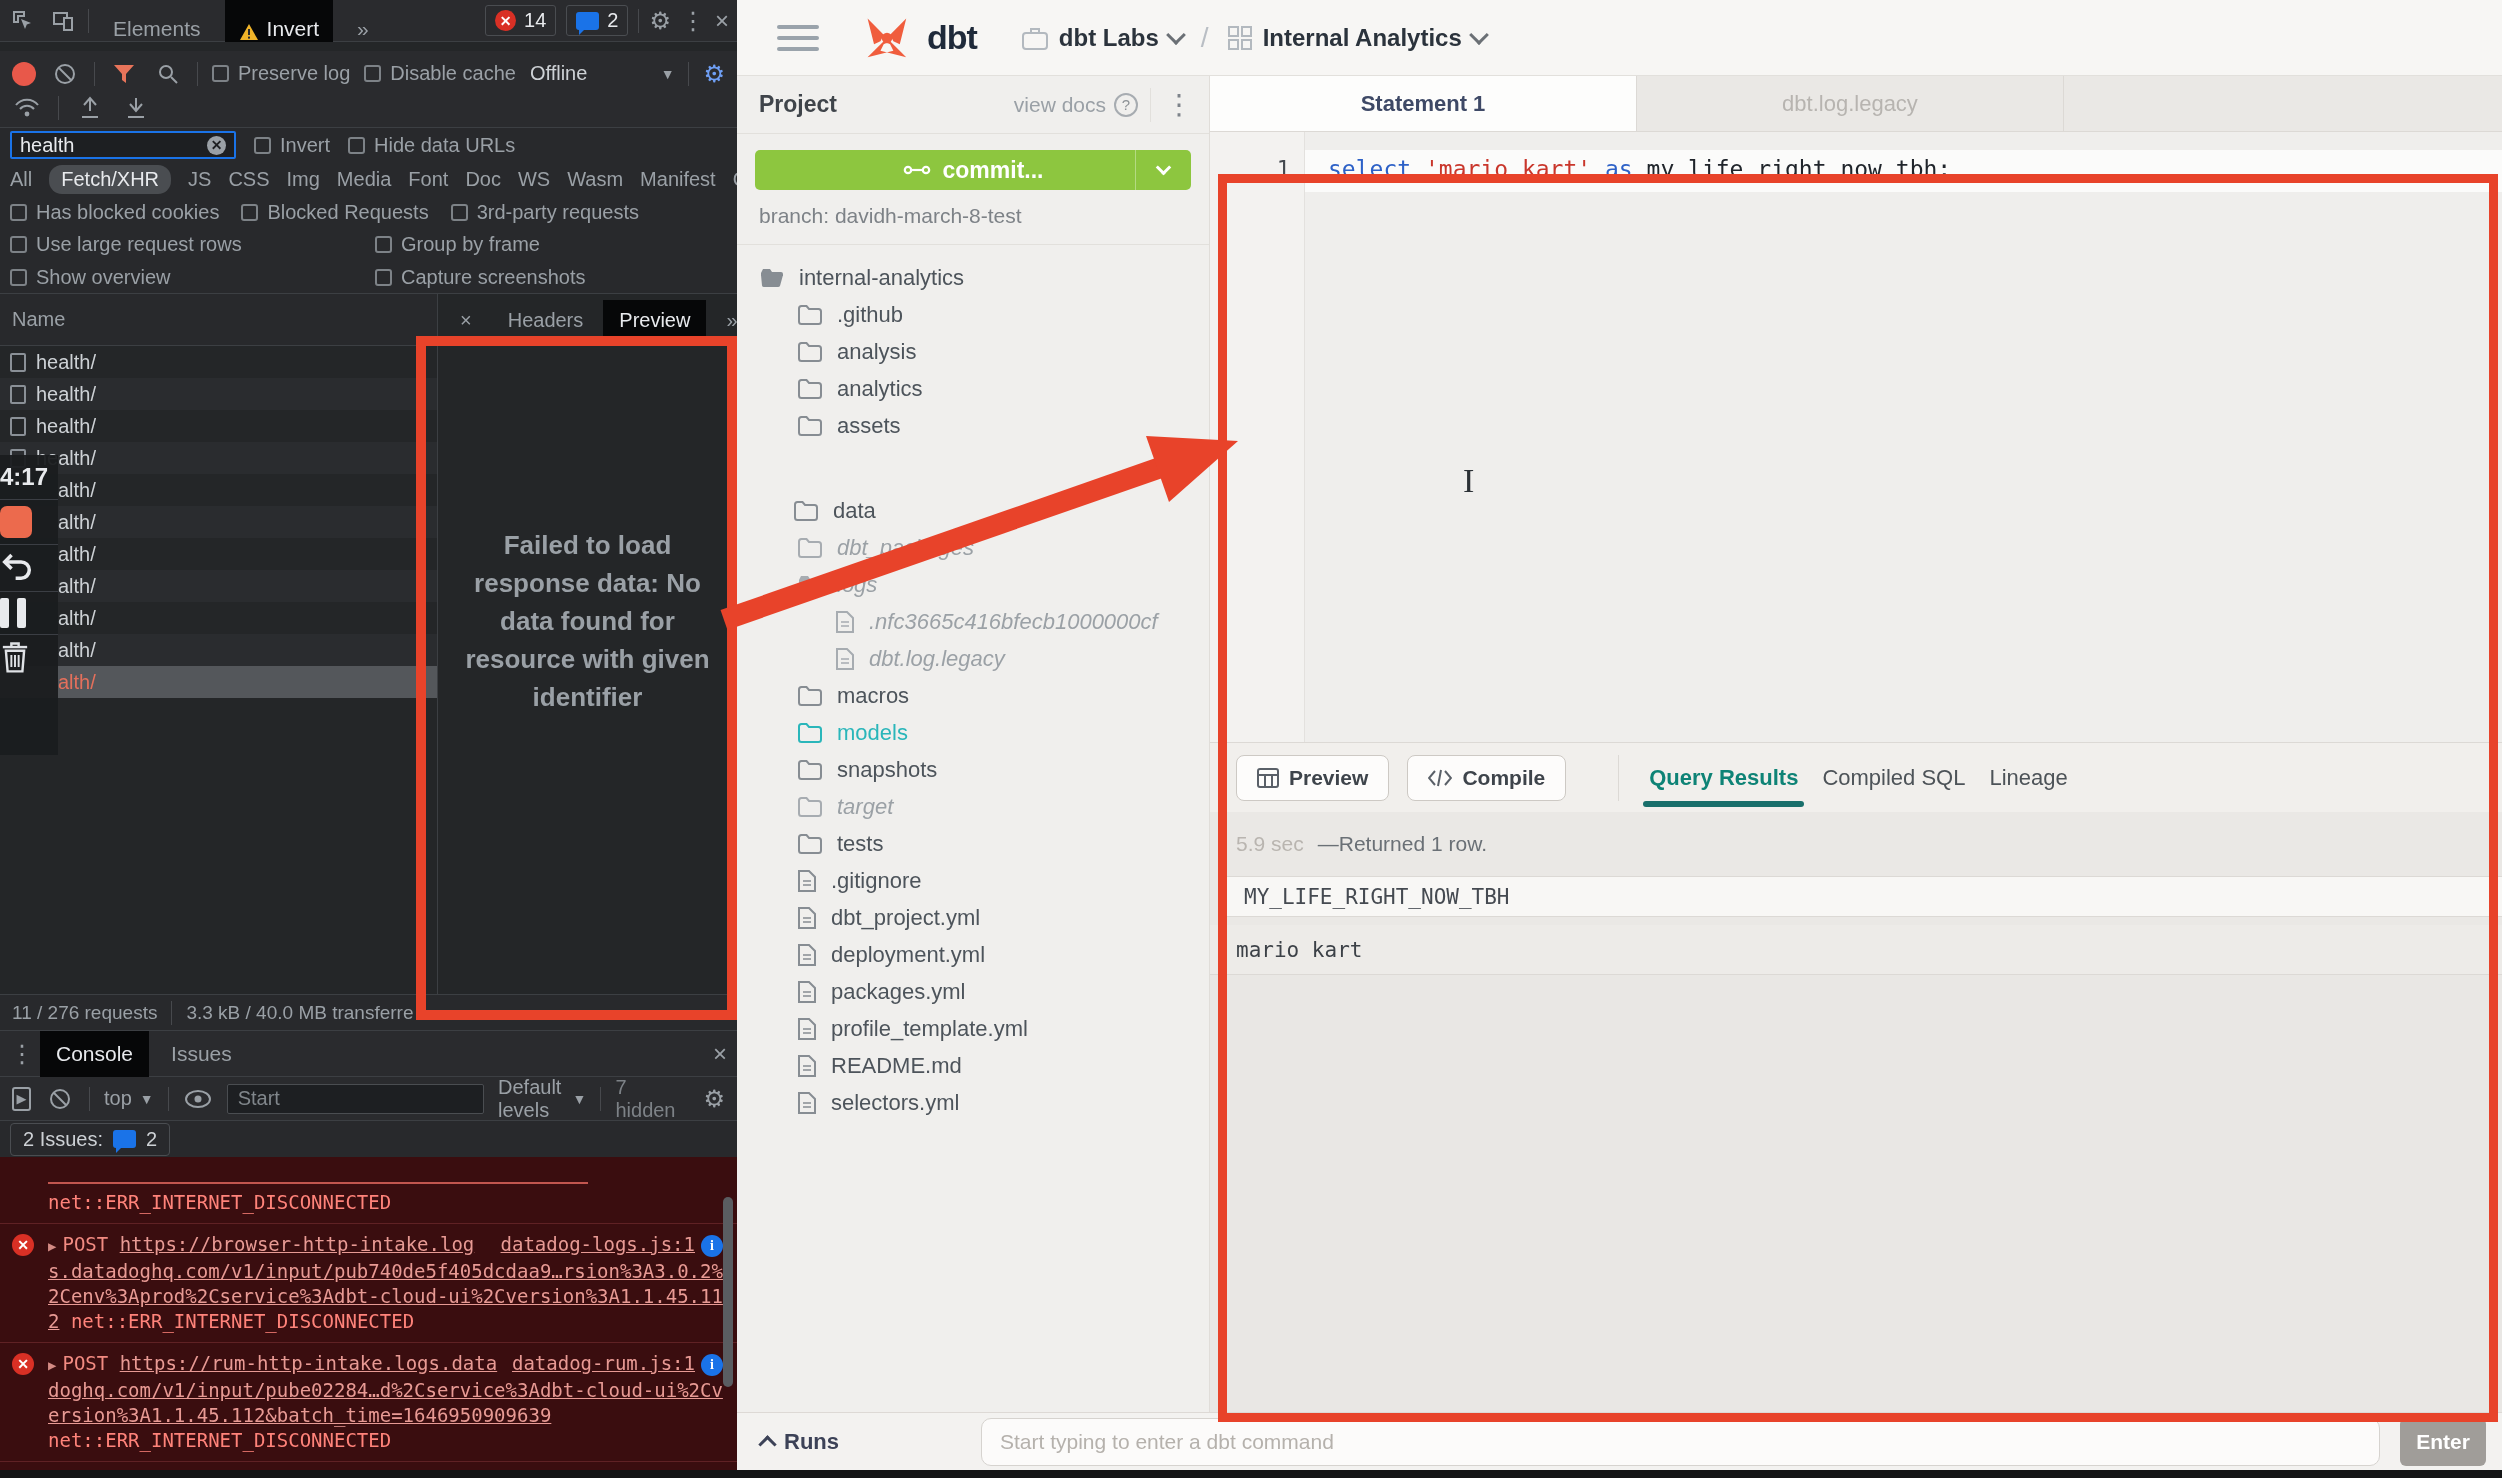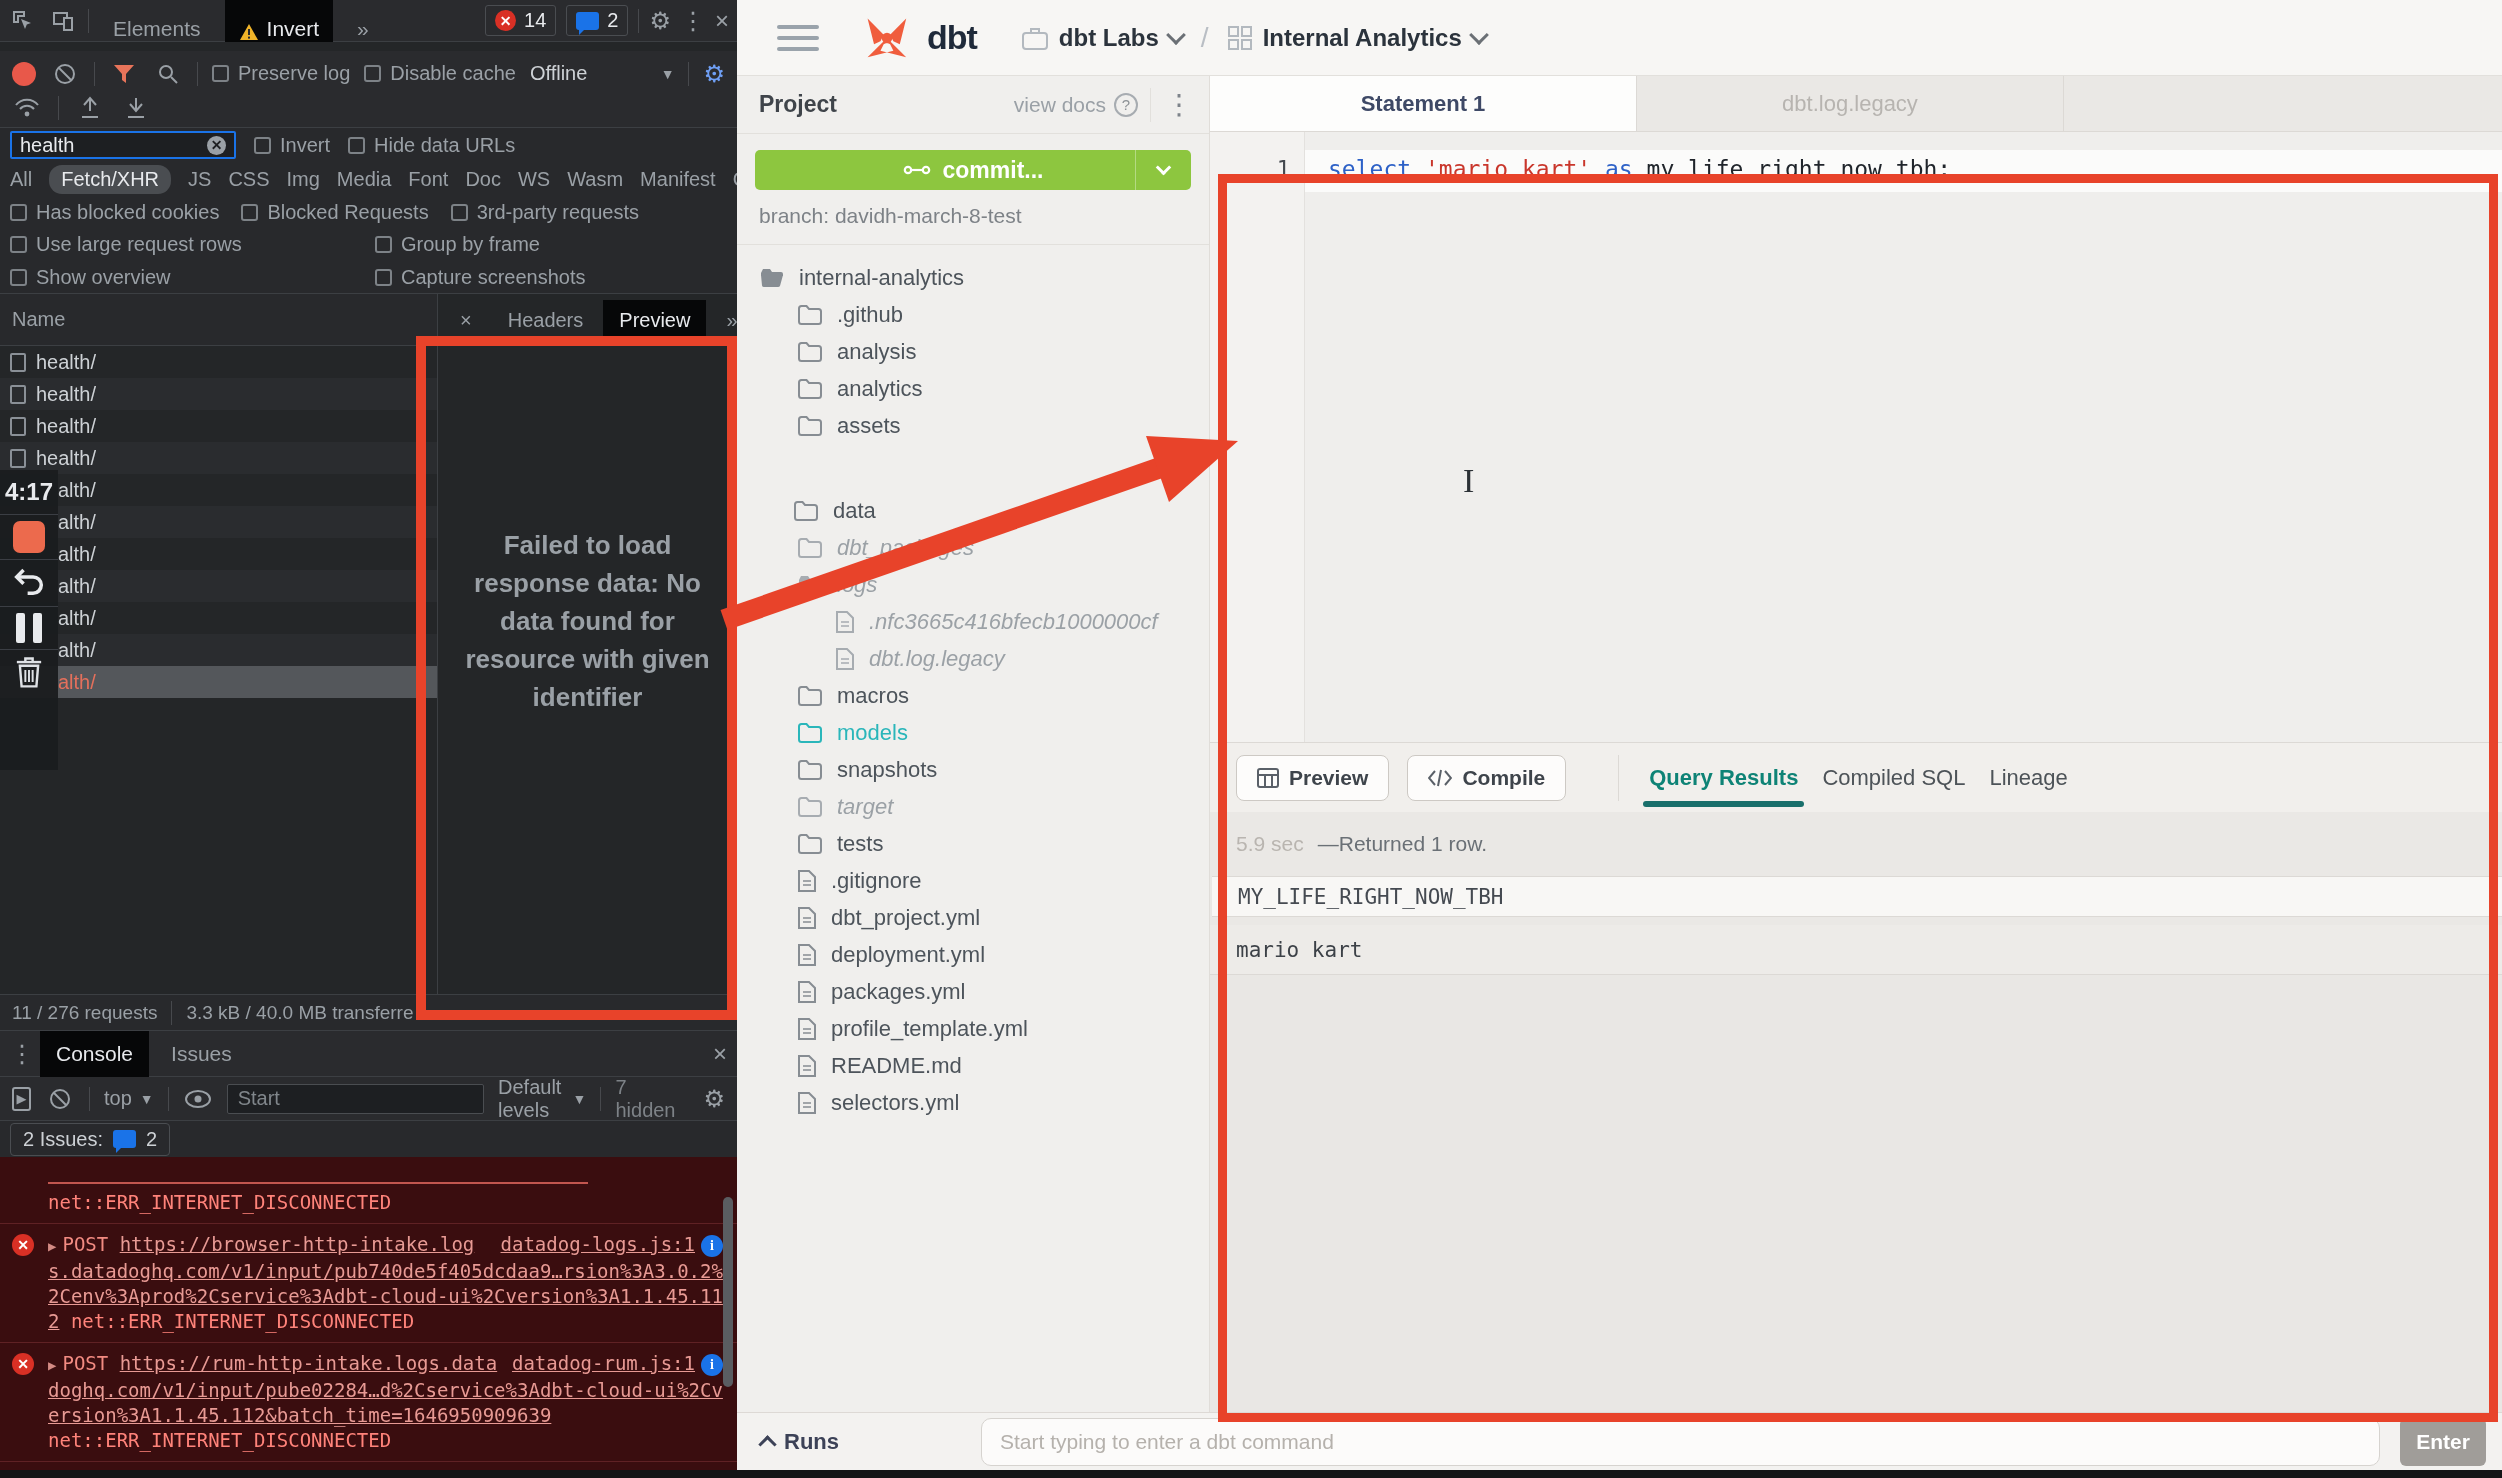--- a/index.html
+++ b/index.html
@@ -66,22 +66,22 @@
   .c-err .src{float:right;margin-left:12px;}
   .c-err .src a{color:#e89a94;text-decoration:underline;}
   .bluei{display:inline-flex;width:22px;height:22px;border-radius:50%;background:#1a73e8;color:#fff;align-items:center;justify-content:center;
          font-size:14px;font-weight:bold;vertical-align:middle;margin-left:6px;font-family:"Liberation Serif",serif;}
   .c-err .tri{color:#d48b84;font-size:14px;margin-right:6px;}
   .c-err a.url{color:#e89a94;text-decoration:underline;word-break:break-all;}
   .c-err .neterr{color:#ff837a;}
   .clipbar{display:inline-block;width:540px;height:18px;border-bottom:2px solid #c2564f;}
   #c-scroll{position:absolute;right:4px;top:40px;width:10px;height:190px;background:#5a5d61;border-radius:5px;}
   
-  #recorder{position:absolute;left:0;top:470px;width:58px;height:300px;background:rgba(26,28,31,0.95);z-index:40;
-            display:flex;flex-direction:column;align-items:center;color:#e8eaed;}
+  #recorder{position:absolute;left:0;top:455px;width:58px;height:300px;background:rgba(26,28,31,0.95);z-index:40;
+            display:flex;flex-direction:column;align-items:flex-start;color:#e8eaed;}
   #recorder .rsep{width:58px;height:1px;background:#3b3e44;margin:6px 0;}
   .rec-time{font-size:24px;font-weight:bold;padding:8px 0 2px;}
   .stopbtn{width:32px;height:32px;border-radius:7px;background:#ec6a4d;}
   .pausebars{display:flex;gap:8px;}
   .pausebars i{width:9px;height:30px;background:#e8eaed;border-radius:2px;}
 
   
   #dbtapp{position:absolute;left:737px;top:0;width:1765px;height:1478px;background:#c2410c;}
   .app-header{position:absolute;left:0;right:0;top:0;height:76px;background:#f7f6f4;border-bottom:1px solid #e2e0dc;
               display:flex;align-items:center;padding:0 0 0 40px;gap:18px;}
@@ -126,21 +126,21 @@
   .res-toolbar{position:absolute;left:0;right:0;top:666px;height:70px;background:#f1efec;border-top:1px solid #dcd9d5;
                display:flex;align-items:center;padding:0 26px;gap:18px;}
   .res-btn{display:flex;align-items:center;gap:10px;height:46px;padding:0 20px;background:#fdfcfb;border:1px solid #cdc9c4;
            border-radius:8px;font-size:21px;font-weight:bold;color:#3e444b;}
   .res-tabs{display:flex;gap:24px;margin-left:34px;padding-left:30px;border-left:1px solid #dcd9d5;height:46px;align-items:center;}
   .res-tab{font-size:22px;color:#4d5358;position:relative;}
   .res-tab.active{color:#0e8376;font-weight:bold;}
   .res-tab.active:after{content:"";position:absolute;left:-6px;right:-6px;bottom:-16px;height:6px;background:#196f6b;border-radius:3px;}
   .res-status{position:absolute;left:0;right:0;top:736px;height:64px;display:flex;align-items:center;padding:0 26px;gap:14px;font-size:21px;}
   .res-time{color:#b9b5b0;} .res-msg{color:#6a7076;}
-  .res-colrow{position:absolute;left:2px;right:0;top:800px;height:41px;background:#f8f7f5;border-top:1px solid #dcd9d5;border-bottom:1px solid #dcd9d5;
+  .res-colrow{position:absolute;left:8px;right:0;top:800px;height:41px;background:#f8f7f5;border-top:1px solid #dcd9d5;border-bottom:1px solid #dcd9d5;
               display:flex;align-items:center;padding:0 26px;font-family:"DejaVu Sans Mono",monospace;font-size:21px;color:#454a51;}
   .res-valrow{position:absolute;left:0;right:0;top:849px;height:50px;background:#edebe8;border-bottom:1px solid #dcd9d5;
               display:flex;align-items:center;padding:0 26px;font-family:"DejaVu Sans Mono",monospace;font-size:21px;color:#3c4147;}
   .res-rest{position:absolute;left:0;right:0;top:899px;bottom:0;background:#e9e7e4;}
   
   #cmdbar{position:absolute;left:0;right:0;bottom:8px;height:58px;background:#f3f2f0;border-top:1px solid #ddd9d5;
           display:flex;align-items:center;padding:0 16px 0 24px;gap:20px;}
   .runs{display:flex;align-items:center;gap:10px;font-size:22px;font-weight:bold;color:#3c4257;width:200px;}
   .runs .up{width:13px;height:13px;border-left:3px solid #3c4257;border-top:3px solid #3c4257;transform:rotate(45deg);margin-top:6px;}
   .cmdinput{flex:1;height:48px;background:#fcfbfa;border:1px solid #d6d3cf;border-radius:10px;display:flex;align-items:center;

